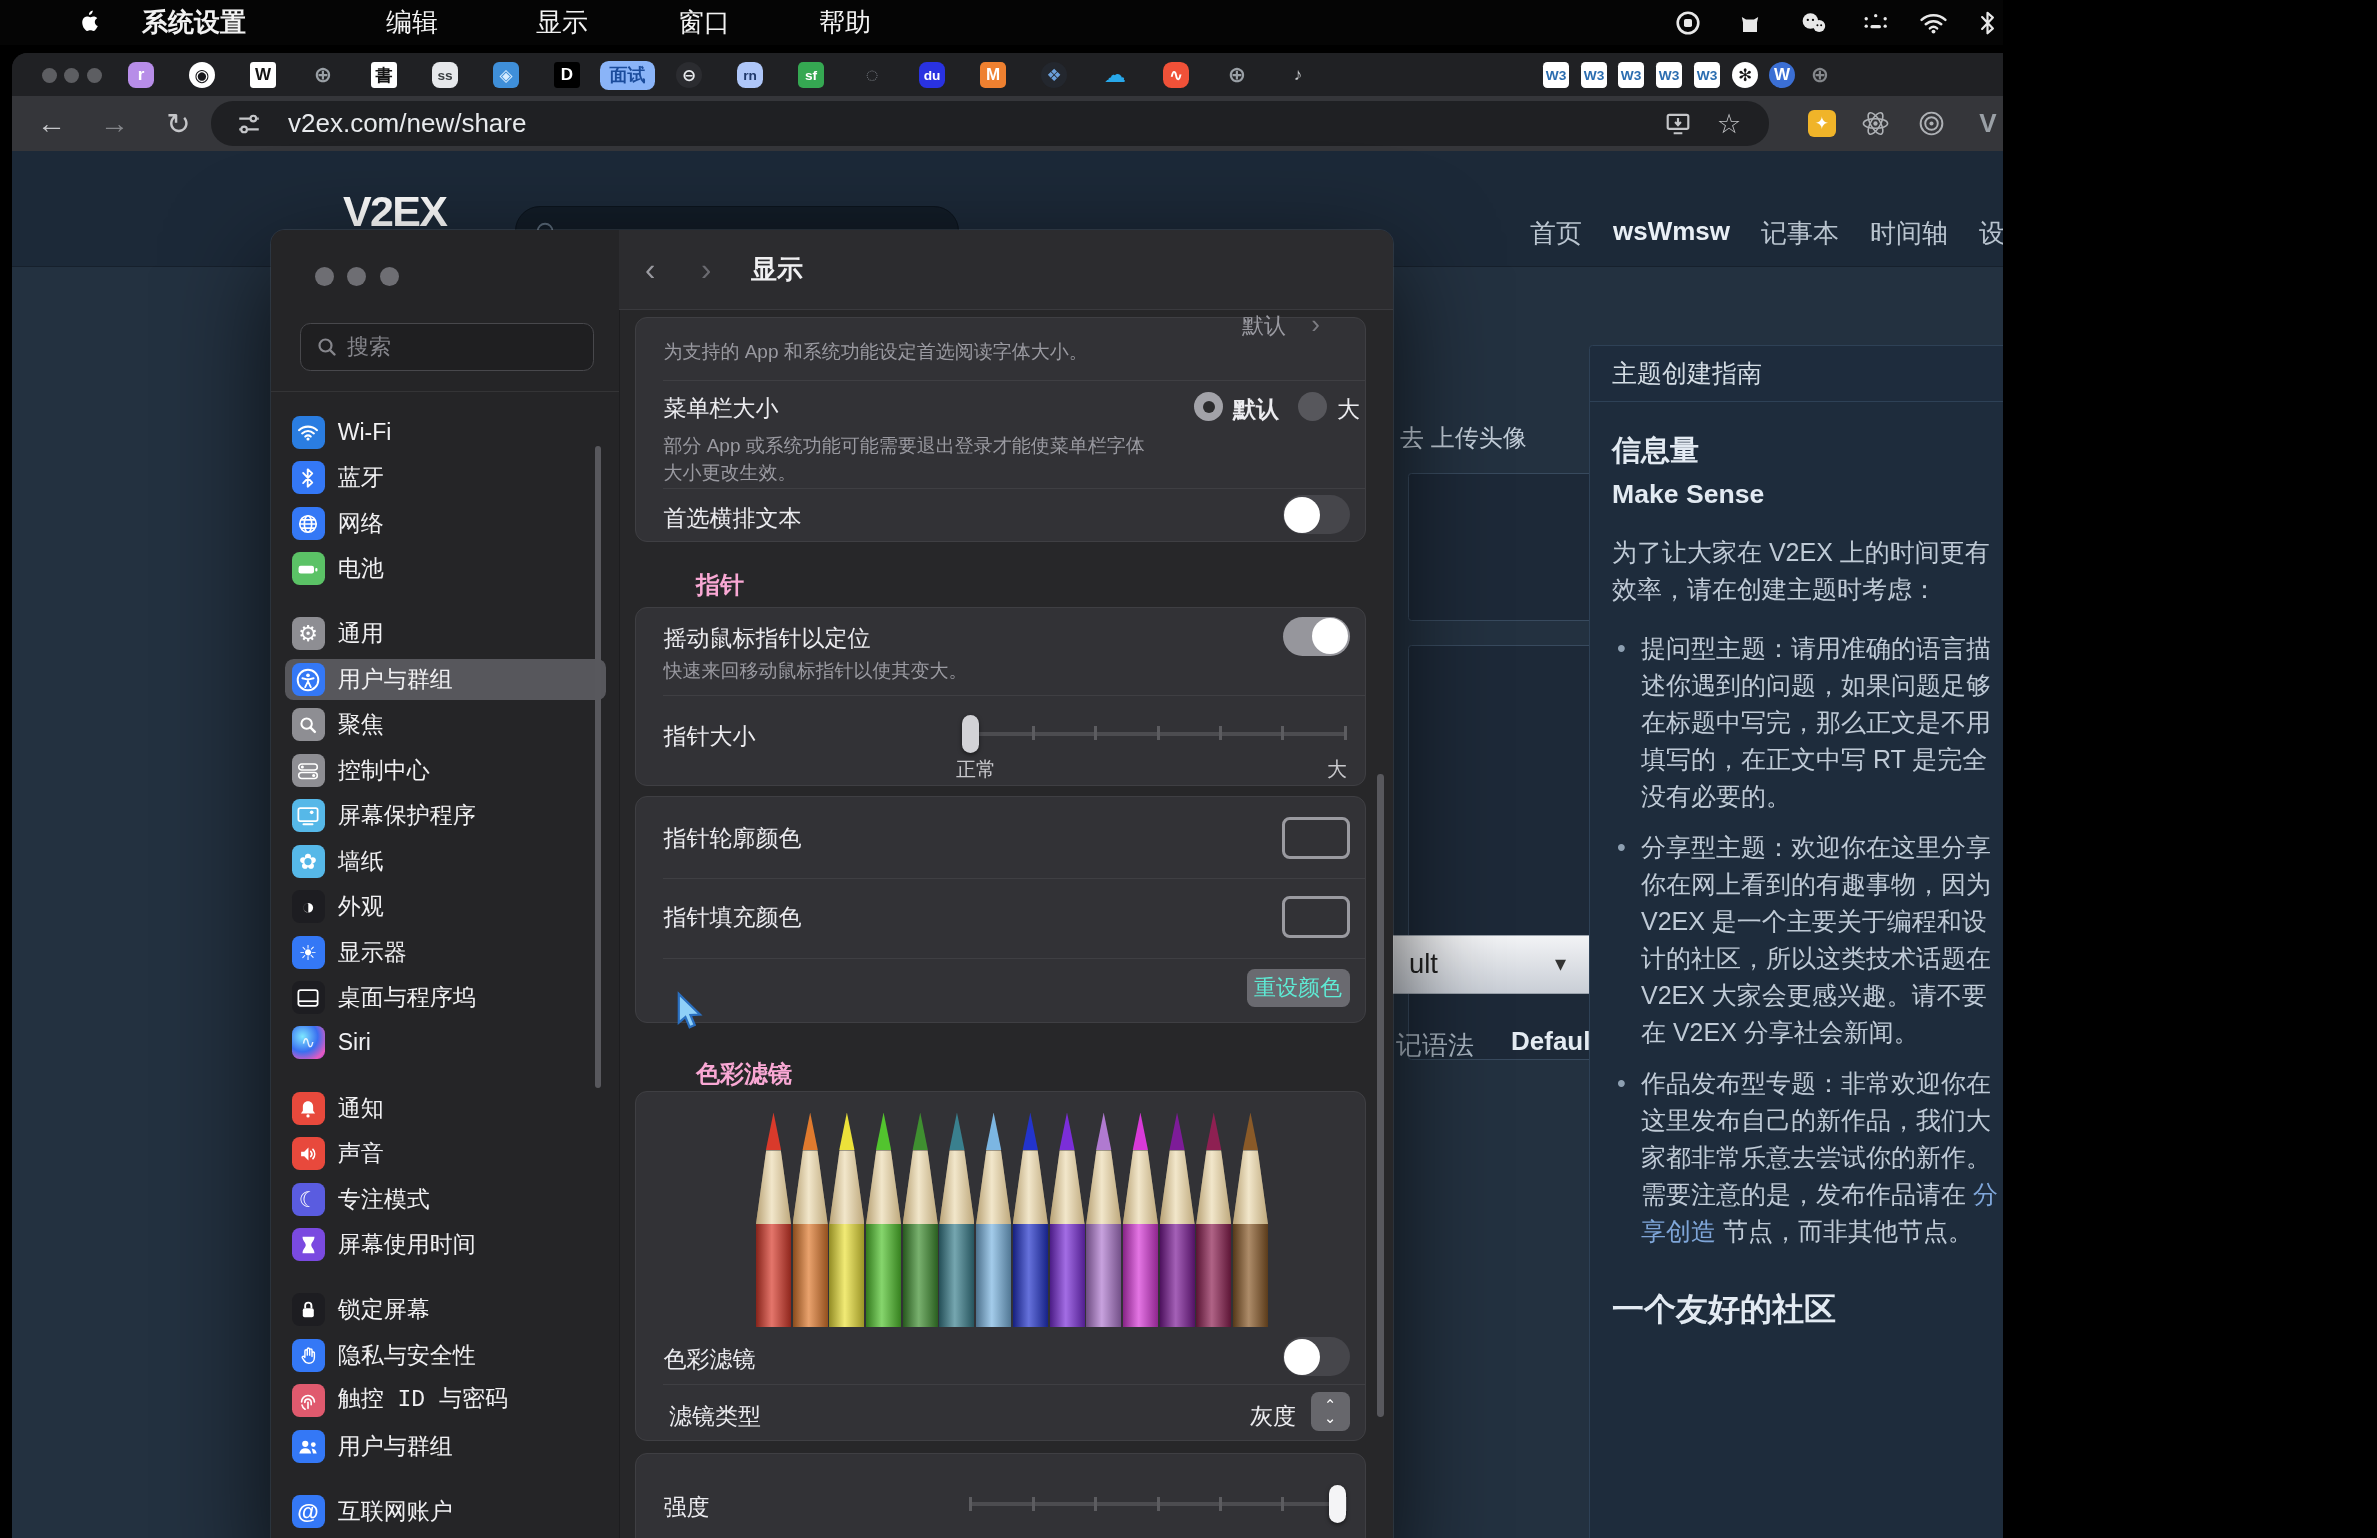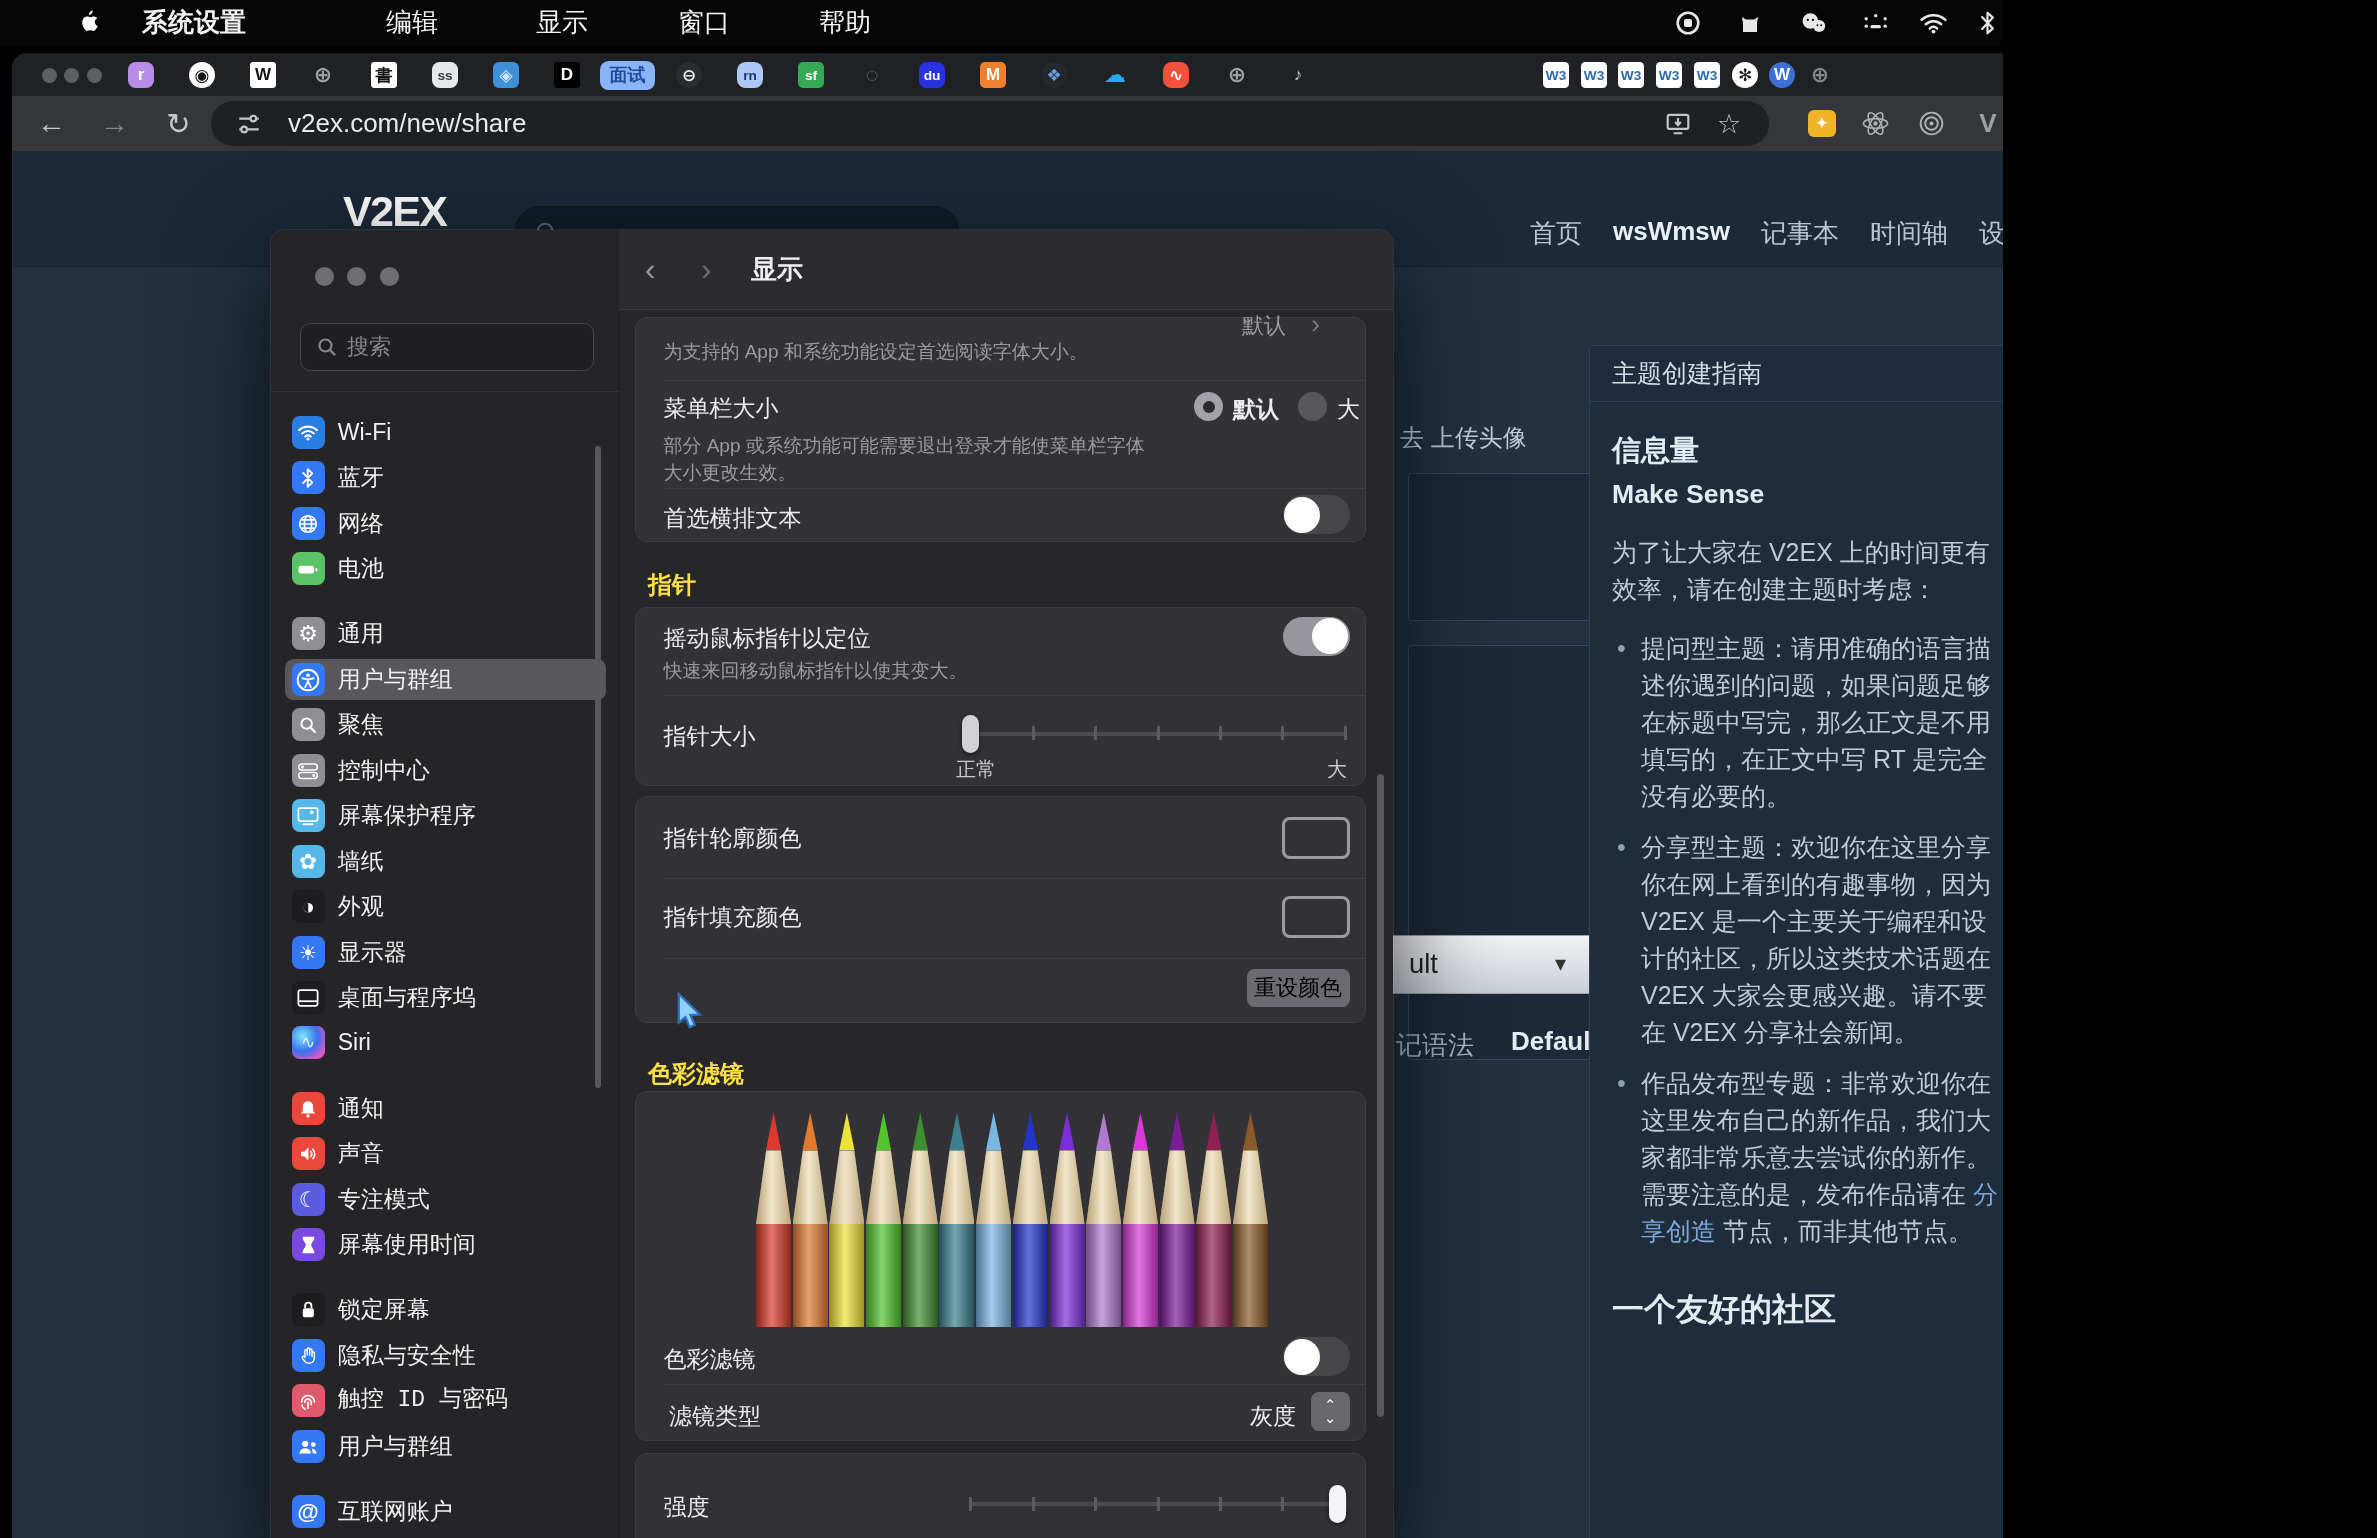--- a/index.html
+++ b/index.html
@@ -58,35 +58,35 @@
   .sb-label{position:absolute;left:53px;top:0;line-height:41px;font-size:23px;color:#f0f0f2;white-space:nowrap;}
   .siri-grad{background:radial-gradient(circle at 32% 32%,#7de8ff,#3a6ff0 48%,#e85ac0 82%,#8a3ae0);}
   #stitle{position:absolute;left:348px;top:0;width:774px;height:79px;background:#2c2c2f;border-bottom:0.9px solid #3a3a3e;border-radius:0 13.7px 0 0;}
   .navarr{position:absolute;top:0;line-height:79px;font-size:31px;color:#9a9aa0;}
   #stitletext{position:absolute;left:480px;top:0;line-height:79px;font-size:26px;font-weight:bold;color:#f0f0f2;}
   .gbox{background:#323236;border:0.9px solid #3f3f43;border-radius:12px;}
   .gdiv{position:absolute;left:27.4px;right:0;height:0.9px;background:#3f3f43;}
   .slabel{position:absolute;font-size:23px;color:#ececf0;white-space:nowrap;}
   .sdesc{position:absolute;font-size:19px;color:#9a9aa1;white-space:nowrap;}
   .svalue{position:absolute;font-size:22px;color:#9a9aa1;}
-  .shead{position:absolute;font-size:24px;font-weight:bold;color:#fde047;}
+  .shead{position:absolute;font-size:24px;font-weight:bold;color:#f9a8d4;margin-left:48px;}
   .tg{position:absolute;width:67px;height:39px;border-radius:20px;}
   .tg .knob{position:absolute;top:1.7px;width:36px;height:36px;border-radius:50%;background:#fff;}
   .tg.off{background:#46464b;} .tg.off .knob{left:1.7px;}
   .tg.on{background:#96969c;} .tg.on .knob{right:1.7px;}
   .radio{position:absolute;width:29px;height:29px;border-radius:50%;}
   .radio.onr{background:#a2a2a8;} .radio.onr::after{content:"";position:absolute;left:8.6px;top:8.6px;width:12px;height:12px;border-radius:50%;background:#2c2c2e;}
   .radio.offr{background:#57575c;}
   .track{position:absolute;height:4.3px;background:#4c4c50;border-radius:2.6px;}
   .ticks{position:absolute;height:13.7px;}
   .tick{position:absolute;top:0;width:2.6px;height:13.7px;background:#5c5c60;}
   .thumb{position:absolute;width:17px;height:38px;border-radius:8.6px;background:#d2d2d6;box-shadow:0 1.7px 4.3px rgba(0,0,0,.5);}
   .swatch{position:absolute;width:62px;height:36px;border-radius:7.7px;border:3.4px solid #9a9aa0;}
   .sw-in{width:100%;height:100%;border-radius:3.4px;}
-  #resetbtn{position:absolute;width:103px;height:38px;background:#6a6a70;border-radius:7.7px;color:#000000;font-size:22px;display:flex;align-items:center;justify-content:center;}
+  #resetbtn{position:absolute;width:103px;height:38px;background:#6a6a70;border-radius:7.7px;color:#5eead4;font-size:22px;display:flex;align-items:center;justify-content:center;}
   .stepper{position:absolute;width:39px;height:39px;background:#67676c;border-radius:7.7px;color:#fff;display:flex;flex-direction:column;align-items:center;justify-content:center;font-size:14.6px;line-height:13px;}
   .sscroll{position:absolute;width:6px;border-radius:3.4px;background:#58585d;}
   #pencils{position:absolute;display:flex;gap:1.7px;}
   .pencil{width:35px;display:flex;flex-direction:column;}
   .ptip{height:38px;clip-path:polygon(50% 0,72% 100%,28% 100%);}
   .pwood{height:74px;background-color:#ecdcb4;clip-path:polygon(29% 0,71% 0,100% 100%,0 100%);background-image:linear-gradient(90deg,rgba(120,90,40,.45),rgba(255,255,255,.3) 45%,rgba(120,90,40,.4));}
   .pbody{height:103px;background-image:linear-gradient(90deg,rgba(0,0,0,.38),rgba(255,255,255,.30) 45%,rgba(0,0,0,.34));}
 </style>
 </head>
 <body>

